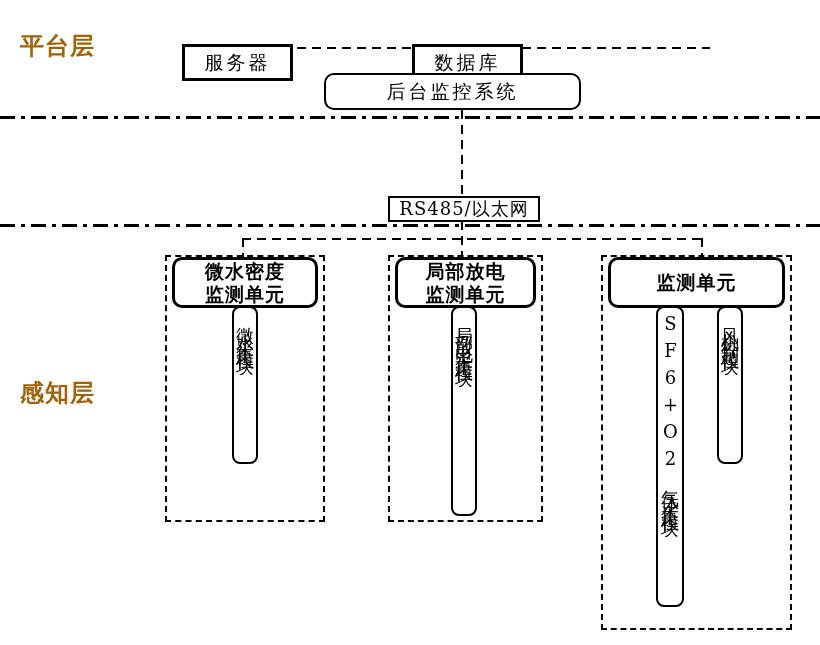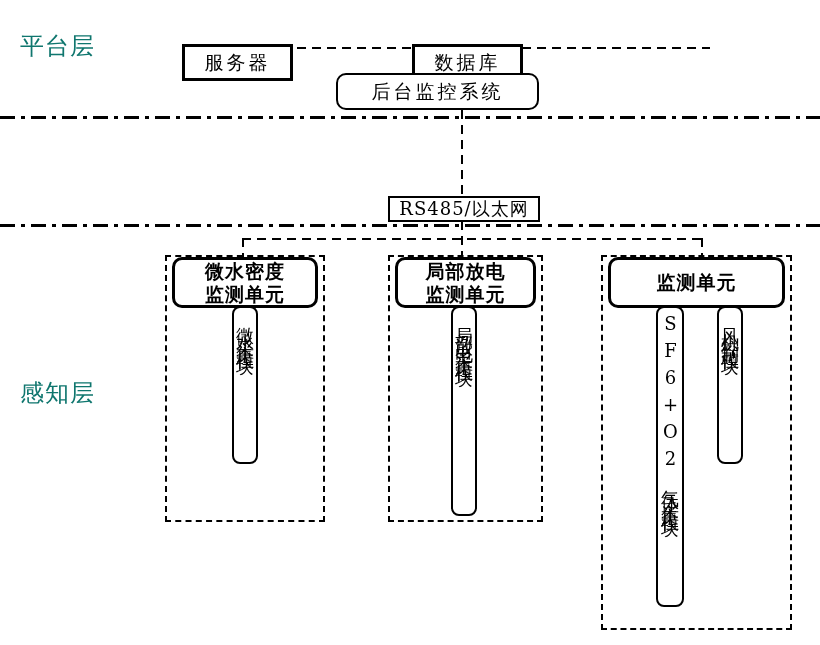--- a/index.html
+++ b/index.html
@@ -7,22 +7,22 @@
     position:relative;
     width:820px;height:645px;
     background:#ffffff;
     font-family:"DejaVu Serif","Liberation Serif",serif;
     color:#000;
     overflow:hidden;
   }
   .abs{position:absolute;box-sizing:border-box;}
   
   .layer-label{
-    font-size:24px;font-weight:400;letter-spacing:1px;
-    color:#0f766e;z-index:3;
+    font-size:24px;font-weight:700;letter-spacing:1px;
+    color:#a16207;z-index:3;
   }
   
   .rect-box{
     border:3px solid #000;background:#fff;
     display:flex;align-items:center;justify-content:center;
     font-size:19px;letter-spacing:3px;z-index:2;margin-top:31px;
   }
   
   .round-box{
     border:2px solid #000;border-radius:10px;background:#fff;
@@ -81,21 +81,21 @@
   <div class="abs vline-dash" style="left:701px;top:238px;height:20px;"></div>
 
   <div class="abs hline-dashdot" style="left:0;top:116px;width:820px;"></div>
   <div class="abs hline-dashdot" style="left:0;top:224px;width:820px;"></div>
 
   <div class="abs layer-label" style="left:20px;top:30px;">平台层</div>
   <div class="abs layer-label" style="left:20px;top:377px;">感知层</div>
 
   <div class="abs rect-box" style="left:182px;top:13px;width:111px;height:37px;">服务器</div>
   <div class="abs rect-box" style="left:412px;top:13px;width:111px;height:37px;">数据库</div>
-  <div class="abs round-box" style="left:336px;top:73px;width:203px;height:37px;">后台监控系统</div>
+  <div class="abs round-box" style="left:324px;top:73px;width:257px;height:37px;">后台监控系统</div>
 
   <div class="abs bus-box" style="left:388px;top:196px;width:152px;height:26px;">RS485/以太网</div>
 
   <div class="abs dash-container" style="left:165px;top:255px;width:160px;height:267px;"></div>
   <div class="abs unit-box" style="left:172px;top:257px;width:146px;height:51px;">
     <span>微水密度</span>
     <span>监测单元</span>
   </div>
   <div class="abs module-box" style="left:232px;top:306px;width:26px;height:158px;">微水采集模块</div>
 

